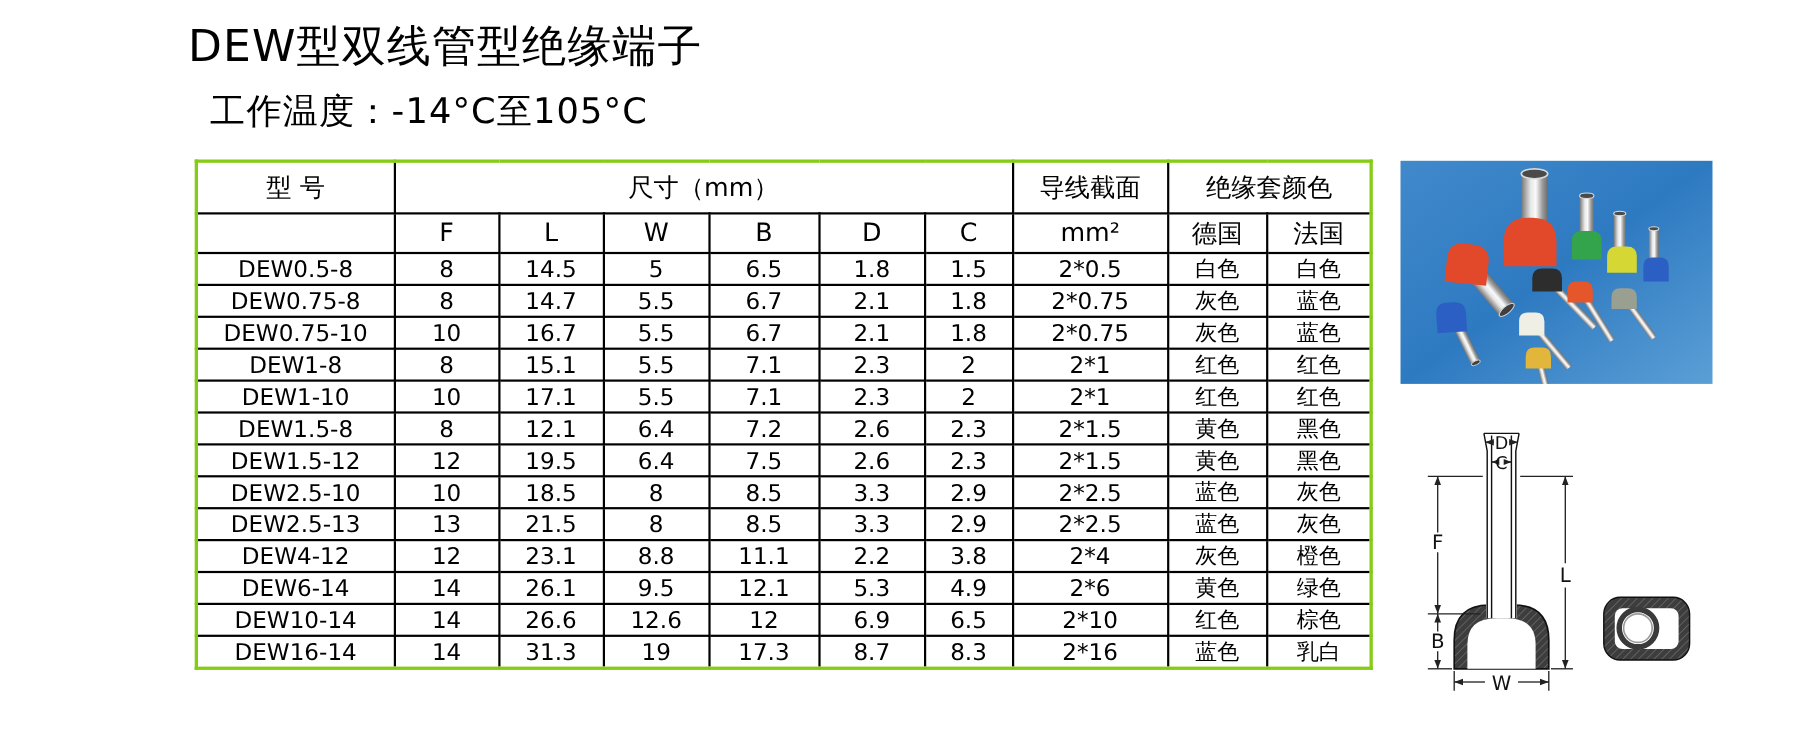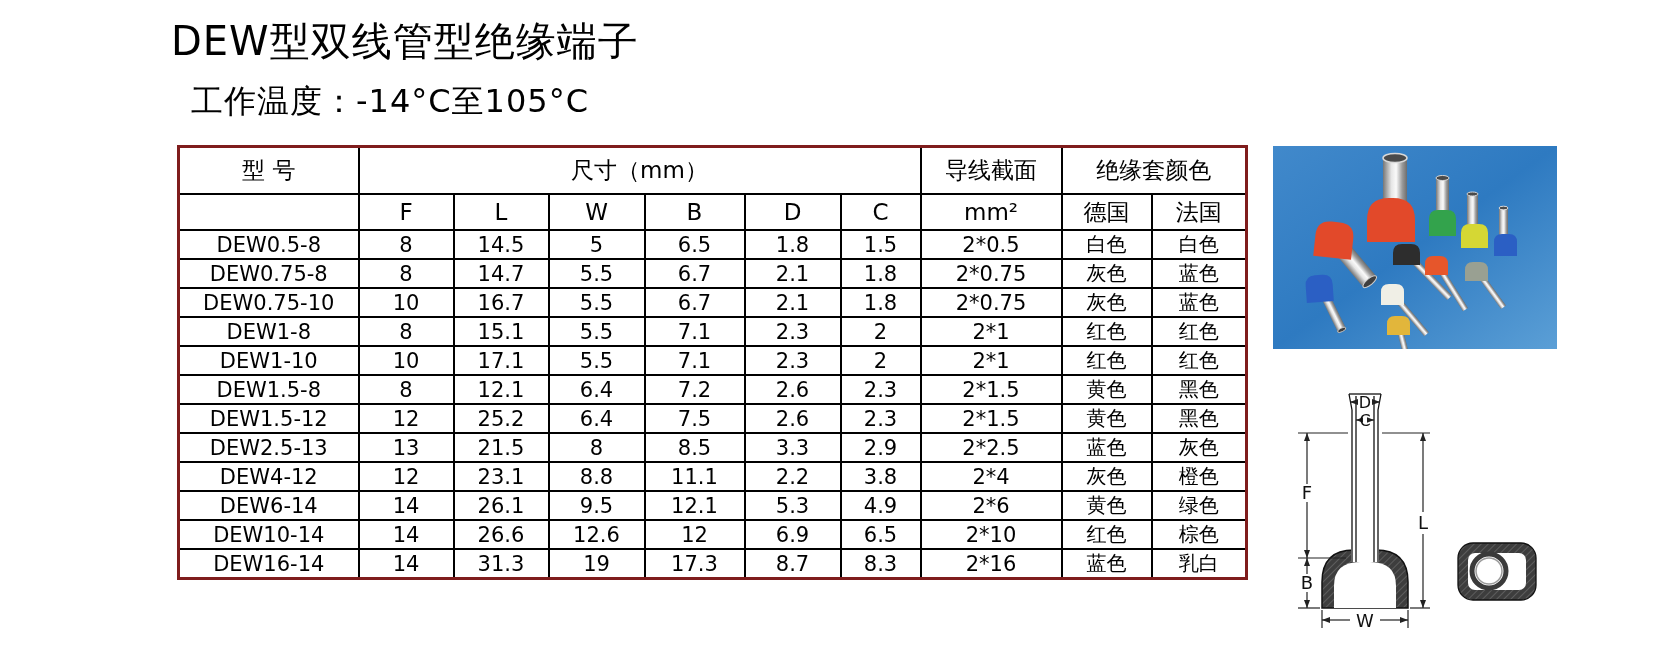--- a/index.html
+++ b/index.html
@@ -12,21 +12,21 @@
     position:absolute;left:171px;top:14px;margin:0;
     font-size:40px;font-weight:normal;letter-spacing:1px;white-space:nowrap;
   }
   .subtitle{
     position:absolute;left:171px;top:80px;
     font-size:32px;letter-spacing:1px;white-space:nowrap;margin-left:20px;
   }
   table.spec{
     position:absolute;left:177px;top:145px;
     border-collapse:collapse;table-layout:fixed;
-    border:3px solid #7f1d1d;
+    border:3px solid #84cc16;
   }
   table.spec th,table.spec td{
     border:2px solid #000;padding:0;font-weight:normal;
     white-space:nowrap;overflow:hidden;text-align:center;
   }
   tr.group-row th{height:45px;font-size:23px;}
   tr.sub-row th{height:34px;font-size:23px;}
   tbody tr{height:20px;}
   tbody td{font-size:21px;}
   td.model{text-align:left;padding-left:9px;}
@@ -153,28 +153,40 @@
           <td class="num">7.2</td>
           <td class="num">2.6</td>
           <td class="num">2.3</td>
           <td class="mm2">2*1.5</td>
           <td class="cn">黄色</td>
           <td class="cn">黑色</td>
         </tr>
         <tr>
           <td class="model">DEW1.5-12</td>
           <td class="num">12</td>
-          <td class="num">25.2</td>
+          <td class="num">19.5</td>
           <td class="num">6.4</td>
           <td class="num">7.5</td>
           <td class="num">2.6</td>
           <td class="num">2.3</td>
           <td class="mm2">2*1.5</td>
           <td class="cn">黄色</td>
           <td class="cn">黑色</td>
+        </tr>
+        <tr>
+          <td class="model">DEW2.5-10</td>
+          <td class="num">10</td>
+          <td class="num">18.5</td>
+          <td class="num">8</td>
+          <td class="num">8.5</td>
+          <td class="num">3.3</td>
+          <td class="num">2.9</td>
+          <td class="mm2">2*2.5</td>
+          <td class="cn">蓝色</td>
+          <td class="cn">灰色</td>
         </tr>
         <tr>
           <td class="model">DEW2.5-13</td>
           <td class="num">13</td>
           <td class="num">21.5</td>
           <td class="num">8</td>
           <td class="num">8.5</td>
           <td class="num">3.3</td>
           <td class="num">2.9</td>
           <td class="mm2">2*2.5</td>

